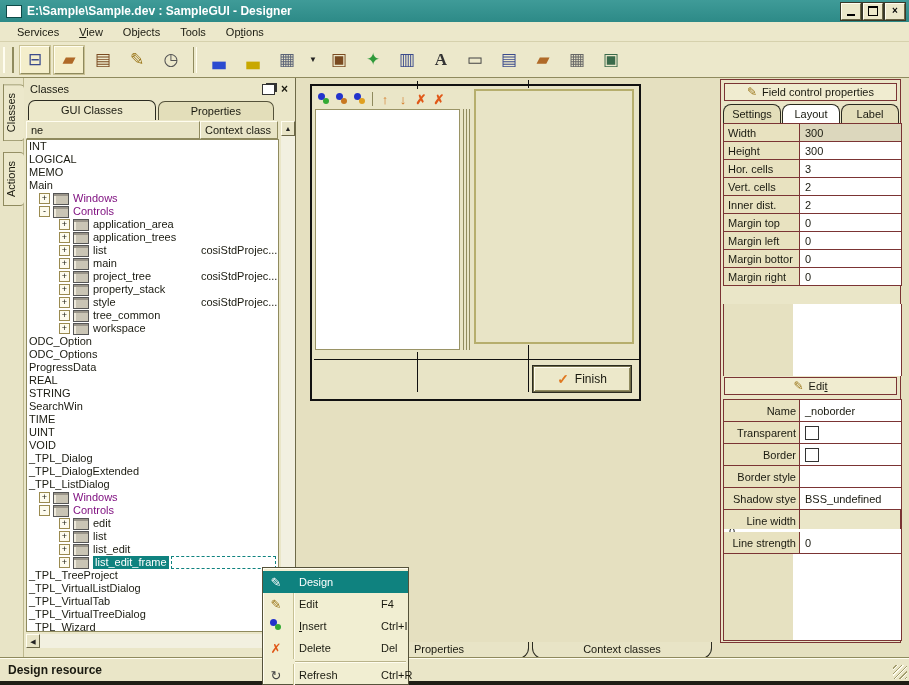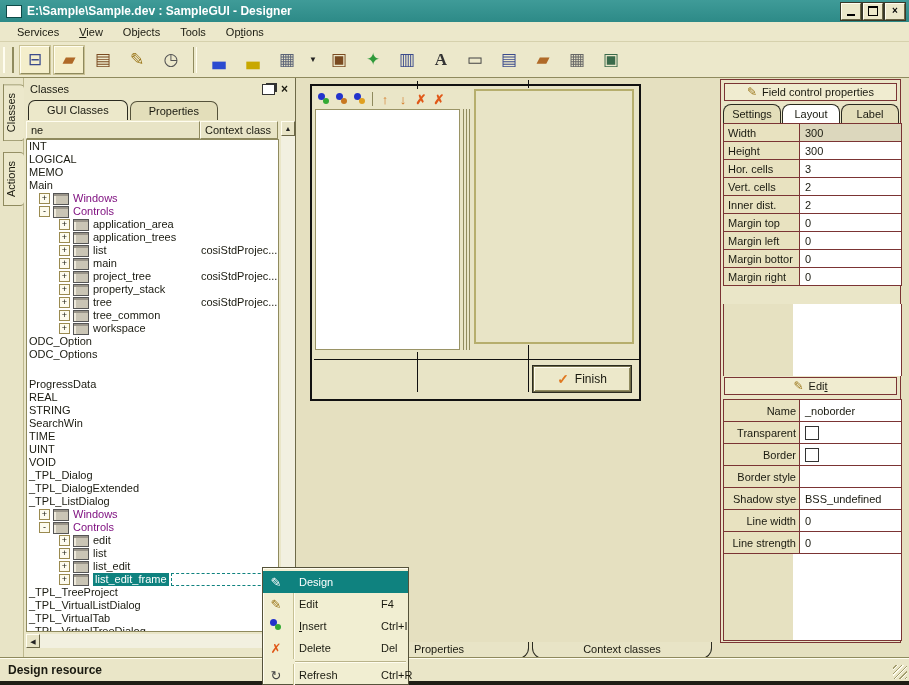--- a/index.html
+++ b/index.html
@@ -37,21 +37,21 @@
   .vtab{position:absolute;left:3px;width:18px;writing-mode:vertical-rl;transform:rotate(180deg);
         text-align:center;background:#ece8cb;border:1px solid #8f8a5e;border-left:none;
         border-radius:4px 0 0 4px;padding:8px 1px;font-size:11px;}
   
   .classes-panel{left:24px;top:78px;width:272px;height:580px;background:#eae6c8;border-right:1px solid #6e6a48;box-sizing:border-box;}
   .panel-header{position:absolute;left:2px;top:3px;width:266px;height:16px;display:flex;align-items:center;}
   .panel-title{flex:1;padding-left:4px;}
   .float-icon{width:11px;height:9px;border:1px solid #333;background:#fff;box-shadow:3px -2px 0 -1px #333;margin-right:6px;}
   .close-icon{font-size:12px;font-weight:bold;margin-right:4px;line-height:1;}
   .ptabs{position:absolute;left:4px;top:21px;height:21px;display:flex;align-items:flex-end;}
-  .ptab{padding:3px 18px;border:1px solid #55523a;border-bottom:none;border-radius:7px 7px 0 0;
+  .ptab{padding:3px 32px;border:1px solid #55523a;border-bottom:none;border-radius:7px 7px 0 0;
         background:#e3deba;margin-right:2px;}
   .ptab.active{background:#ece8ca;border-color:#2b2b20;padding-bottom:4px;}
   .colhdr{position:absolute;left:2px;top:43px;height:18px;display:flex;}
   .colcell{background:#e8e4c6;border:1px solid;border-color:#fffdf0 #8f8a5e #8f8a5e #fffdf0;
            box-sizing:border-box;padding:2px 4px;overflow:hidden;}
   .tree-wrap{position:absolute;left:2px;top:61px;width:253px;height:493px;background:#fff;
              border:1px solid #8f8a5e;box-sizing:border-box;overflow:hidden;}
   .tree-row{height:13px;line-height:13px;white-space:nowrap;display:flex;align-items:center;position:relative;}
   .ebox{width:9px;height:9px;border:1px solid #9a8a50;background:#fdfbee;font-size:9px;line-height:8px;
         text-align:center;display:inline-block;margin-right:3px;flex:0 0 auto;}
@@ -286,40 +286,40 @@
         <span class="tctx">cosiStdProjec...</span>
       </div>
       <div class="tree-row" style="padding-left: 32px;">
         <span class="ebox">+</span>
         <span class="ficon"></span>
         <span class="tlabel">property_stack</span>
       </div>
       <div class="tree-row" style="padding-left: 32px;">
         <span class="ebox">+</span>
         <span class="ficon"></span>
-        <span class="tlabel">tree</span>
+        <span class="tlabel">style</span>
         <span class="tctx">cosiStdProjec...</span>
       </div>
       <div class="tree-row" style="padding-left: 32px;">
         <span class="ebox">+</span>
         <span class="ficon"></span>
         <span class="tlabel">tree_common</span>
       </div>
       <div class="tree-row" style="padding-left: 32px;">
         <span class="ebox">+</span>
         <span class="ficon"></span>
         <span class="tlabel">workspace</span>
       </div>
       <div class="tree-row" style="padding-left: 2px;">
         <span class="tlabel">ODC_Option</span>
       </div>
       <div class="tree-row" style="padding-left: 2px;">
         <span class="tlabel">ODC_Options</span>
       </div>
-      <div class="tree-row" style="padding-left: 2px; margin-top: 17px;">
+      <div class="tree-row" style="padding-left: 2px;">
         <span class="tlabel">ProgressData</span>
       </div>
       <div class="tree-row" style="padding-left: 2px;">
         <span class="tlabel">REAL</span>
       </div>
       <div class="tree-row" style="padding-left: 2px;">
         <span class="tlabel">STRING</span>
       </div>
       <div class="tree-row" style="padding-left: 2px;">
         <span class="tlabel">SearchWin</span>
@@ -520,21 +520,21 @@
         </div>
       </div>
       <div class="grid-row" style="height: 21px;">
         <div class="g-label" style="padding-top: 5px;">Border style</div>
         <div class="g-value"></div>
       </div>
       <div class="grid-row" style="height: 21px;">
         <div class="g-label" style="padding-top: 5px;">Shadow stye</div>
         <div class="g-value">BSS_undefined</div>
       </div>
-      <div class="grid-row" style="height: 21px;">
+      <div class="grid-row" style="height: 21px; flex-direction: column;">
         <div class="g-label" style="padding-top: 5px;">Line width</div>
         <div class="g-value">0</div>
       </div>
       <div class="grid-row" style="height: 21px;">
         <div class="g-label" style="padding-top: 5px;">Line strength</div>
         <div class="g-value">0</div>
       </div>
     </div>
   <div class="grid-fill" style="top:474px;height:86px;border:1px solid #7b3434;border-top:none;">
       <div class="lstrip"></div>

